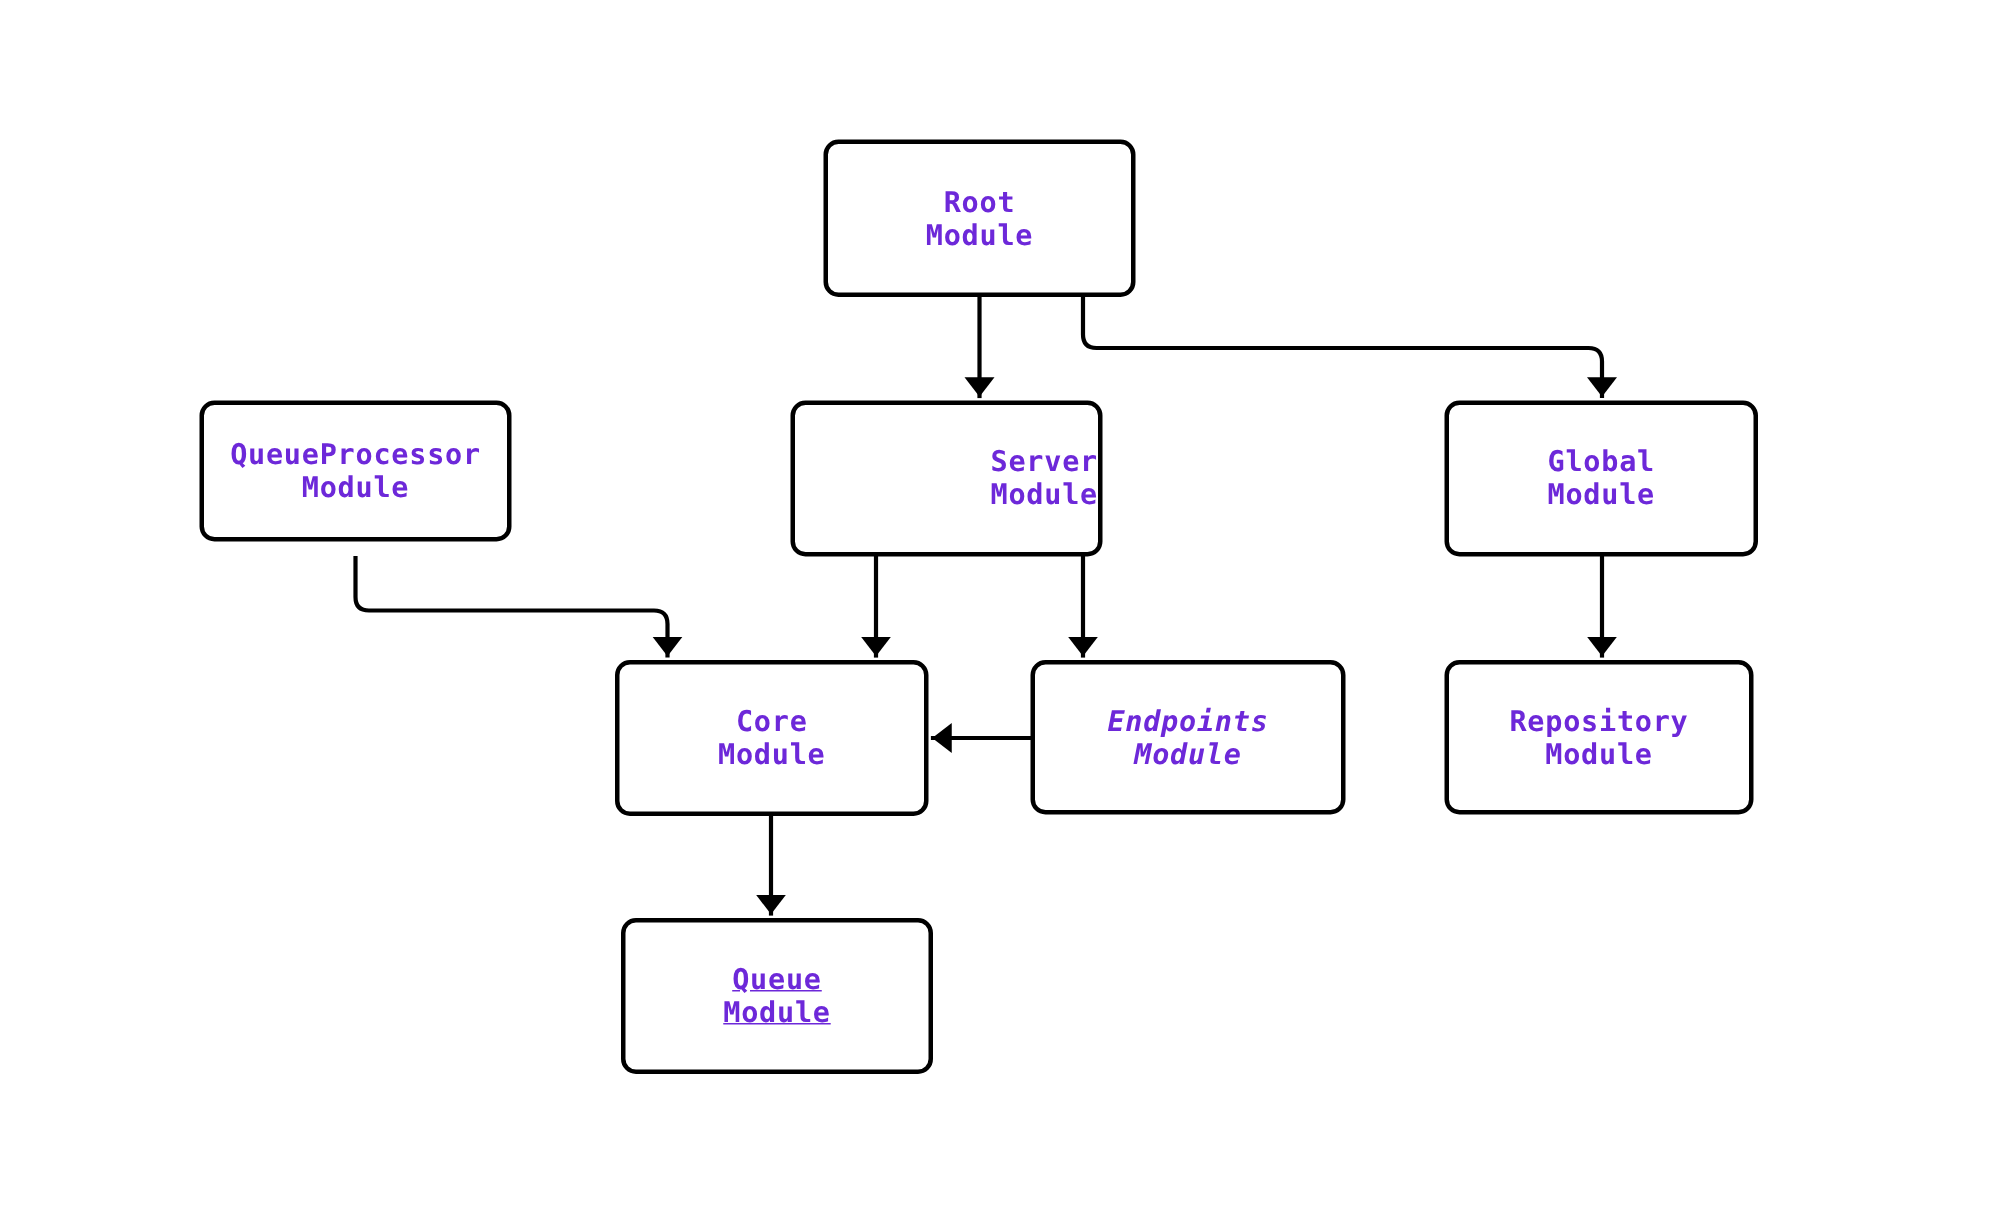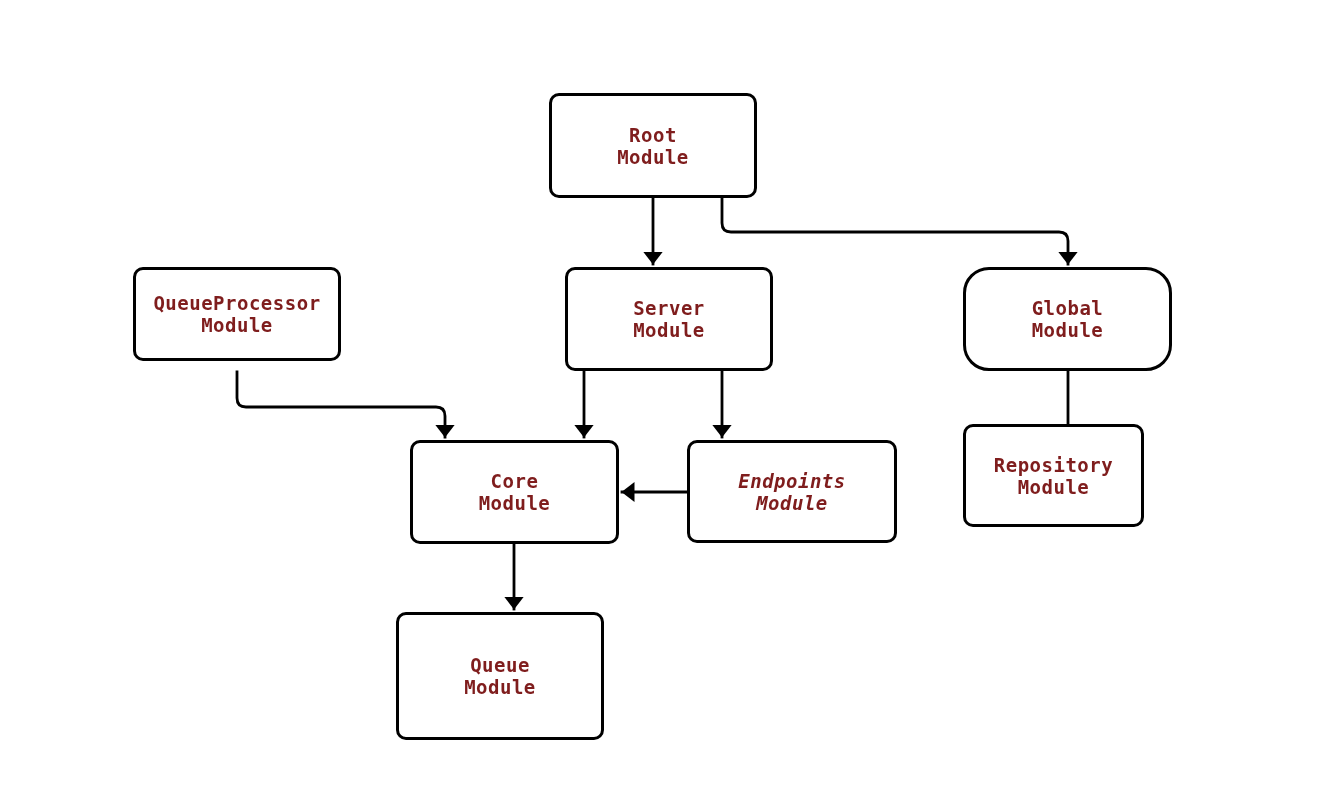--- a/index.html
+++ b/index.html
@@ -32,21 +32,21 @@
     position: absolute;
     box-sizing: border-box;
     background: #ffffff;
     border: 3px solid #000000;
     border-radius: 10px;
     display: flex;
     flex-direction: column;
     align-items: center;
     justify-content: center;
     text-align: center;
-    color: #7f1d1d;
+    color: #6d28d9;
     font-weight: 700;
     font-size: 19px;
     line-height: 22px;
     letter-spacing: 0.5px;
     white-space: nowrap;
   }
 </style>
 </head>
 <body>
 
@@ -68,37 +68,37 @@
     </svg>
 
 <div class="node" style="left: 549px; top: 93px; width: 208px; height: 105px;">
       <div class="node-line">Root</div>
       <div class="node-line">Module</div>
     </div>
     <div class="node" style="left: 133px; top: 267px; width: 208px; height: 94px;">
       <div class="node-line">QueueProcessor</div>
       <div class="node-line">Module</div>
     </div>
-    <div class="node" style="left: 565px; top: 267px; width: 208px; height: 104px;">
+    <div class="node" style="left: 527px; top: 267px; width: 208px; height: 104px; align-items: flex-end;">
       <div class="node-line">Server</div>
       <div class="node-line">Module</div>
     </div>
-    <div class="node" style="left: 963px; top: 267px; width: 209px; height: 104px; border-radius: 26px;">
+    <div class="node" style="left: 963px; top: 267px; width: 209px; height: 104px;">
       <div class="node-line">Global</div>
       <div class="node-line">Module</div>
     </div>
     <div class="node" style="left: 410px; top: 440px; width: 209px; height: 104px;">
       <div class="node-line">Core</div>
       <div class="node-line">Module</div>
     </div>
     <div class="node" style="left: 687px; top: 440px; width: 210px; height: 103px; font-style: italic;">
       <div class="node-line">Endpoints</div>
       <div class="node-line">Module</div>
     </div>
-    <div class="node" style="left: 963px; top: 424px; width: 181px; height: 103px;">
+    <div class="node" style="left: 963px; top: 440px; width: 206px; height: 103px;">
       <div class="node-line">Repository</div>
       <div class="node-line">Module</div>
     </div>
-    <div class="node" style="left: 396px; top: 612px; width: 208px; height: 128px;">
+    <div class="node" style="left: 414px; top: 612px; width: 208px; height: 104px; text-decoration: underline;">
       <div class="node-line">Queue</div>
       <div class="node-line">Module</div>
     </div>
   </div>
 
 </body></html>

